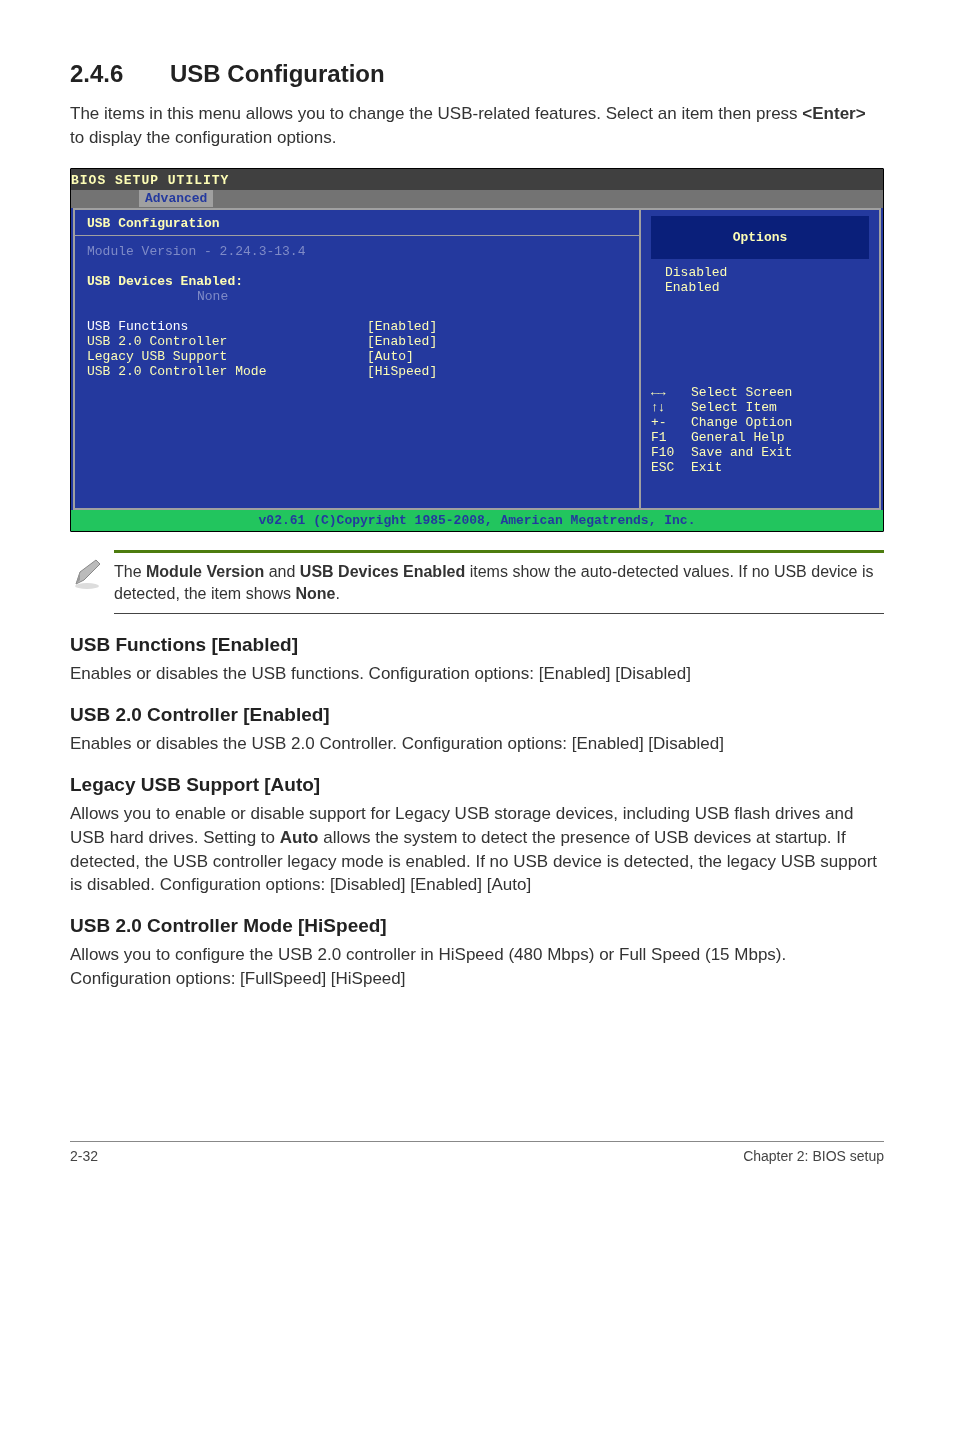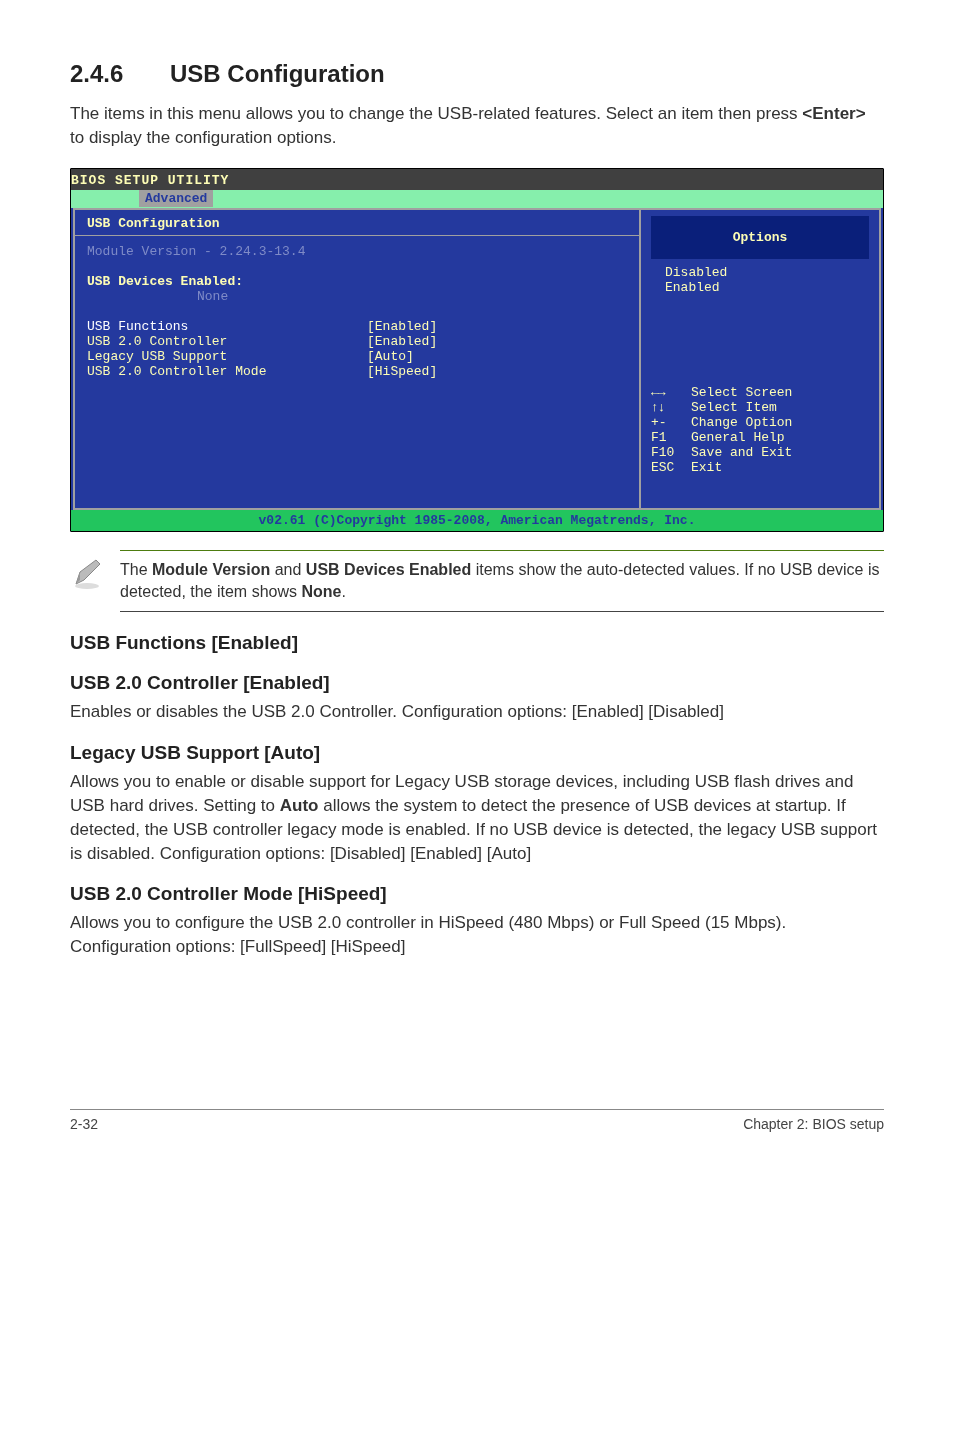--- a/index.html
+++ b/index.html
@@ -42,21 +42,21 @@
   }
   .bios-topbar {
     background: #404040;
     color: #fdfdb5;
     font-weight: bold;
     padding: 4px 0 2px 0;
     text-align: left;
     letter-spacing: 1px;
   }
   .bios-tabrow {
-    background: #86efac;
+    background: #737373;
     padding: 0 14px 0 68px;
     height: 18px;
     position: relative;
   }
   .bios-tab {
     display: inline-block;
     background: #a0a0a0;
     color: #24399e;
     padding: 1px 6px;
     font-weight: bold;
@@ -148,26 +148,26 @@
     margin: 14px 0 20px 0;
   }
   .note-icon {
     width: 40px;
     flex-shrink: 0;
     padding-top: 6px;
   }
   .note-icon svg { display: block; }
   .note-content {
     flex: 1;
-    border-top: 1px solid #4d7c0f;
+    border-top: 3px solid #4d7c0f;
     border-bottom: 1px solid #444;
     padding: 8px 0;
     font-size: 16px;
     line-height: 1.4;
-    margin-left: 10px;
+    margin-left: 4px;
   }
   h2.sub {
     font-size: 19px;
     font-weight: bold;
     margin: 18px 0 6px 0;
     color: #222;
   }
   .footer-line {
     border-top: 1px solid #888;
     margin-top: 150px;
@@ -265,20 +265,21 @@
         <polygon points="6,28 10,16 26,4 30,8 14,24" fill="#bbb" stroke="#888" stroke-width="1"></polygon>
         <polygon points="6,28 10,24 10,16" fill="#999"></polygon>
       </svg>
     </div>
     <div class="note-content">
       <span>The </span><b>Module Version</b><span> and </span><b>USB Devices Enabled</b><span> items show the auto-detected values. If no USB device is detected, the item shows </span><b>None</b><span>.</span>
     </div>
   </div>
 
   <h2 class="sub">USB Functions [Enabled]</h2>
+  <p class="body">Enables or disables the USB functions. Configuration options: [Enabled] [Disabled]</p>
 
   <h2 class="sub">USB 2.0 Controller [Enabled]</h2>
   <p class="body">Enables or disables the USB 2.0 Controller. Configuration options:  [Enabled] [Disabled]</p>
 
   <h2 class="sub">Legacy USB Support [Auto]</h2>
   <p class="body">
     <span>Allows you to enable or disable support for Legacy USB storage devices, including USB flash drives and USB hard drives. Setting to </span><b>Auto</b><span> allows the system to detect the presence of USB devices at startup. If detected, the USB controller legacy mode is enabled. If no USB device is detected, the legacy USB support is disabled. Configuration options: [Disabled] [Enabled] [Auto]</span>
   </p>
 
   <h2 class="sub">USB 2.0 Controller Mode [HiSpeed]</h2>

